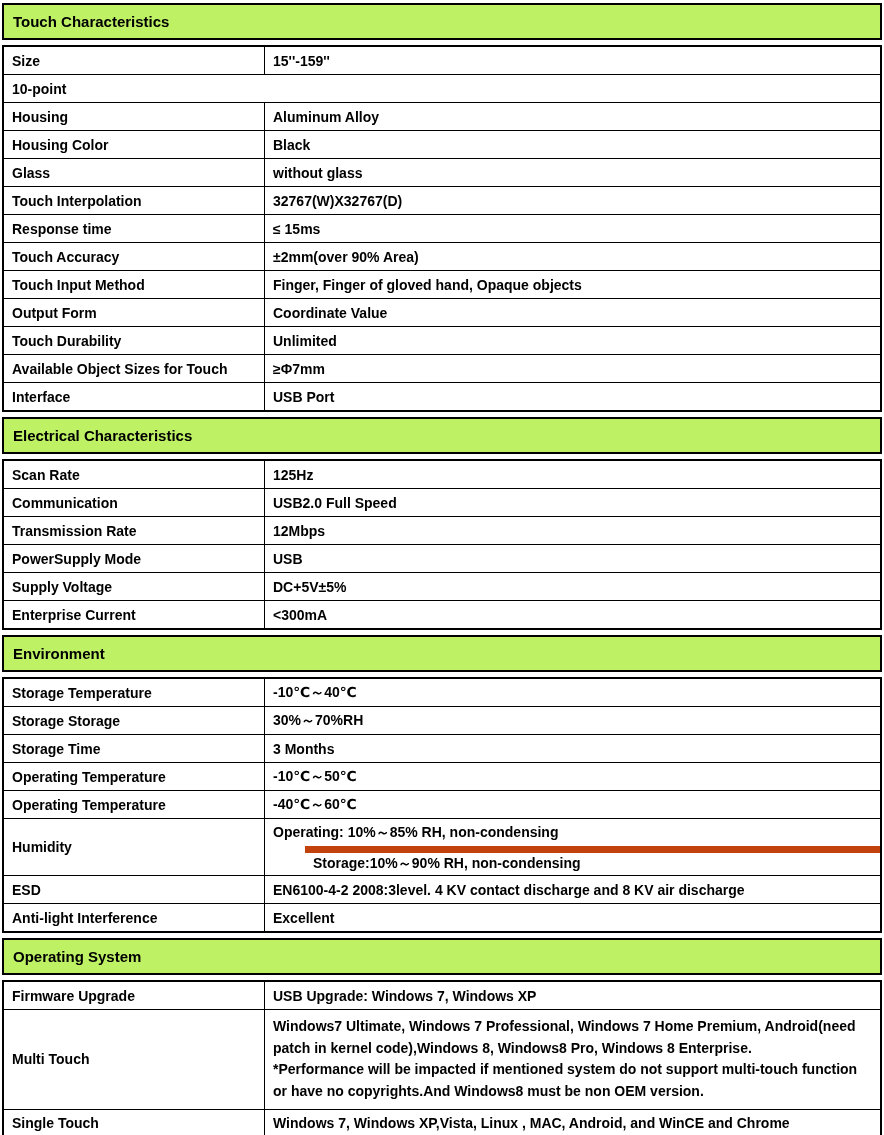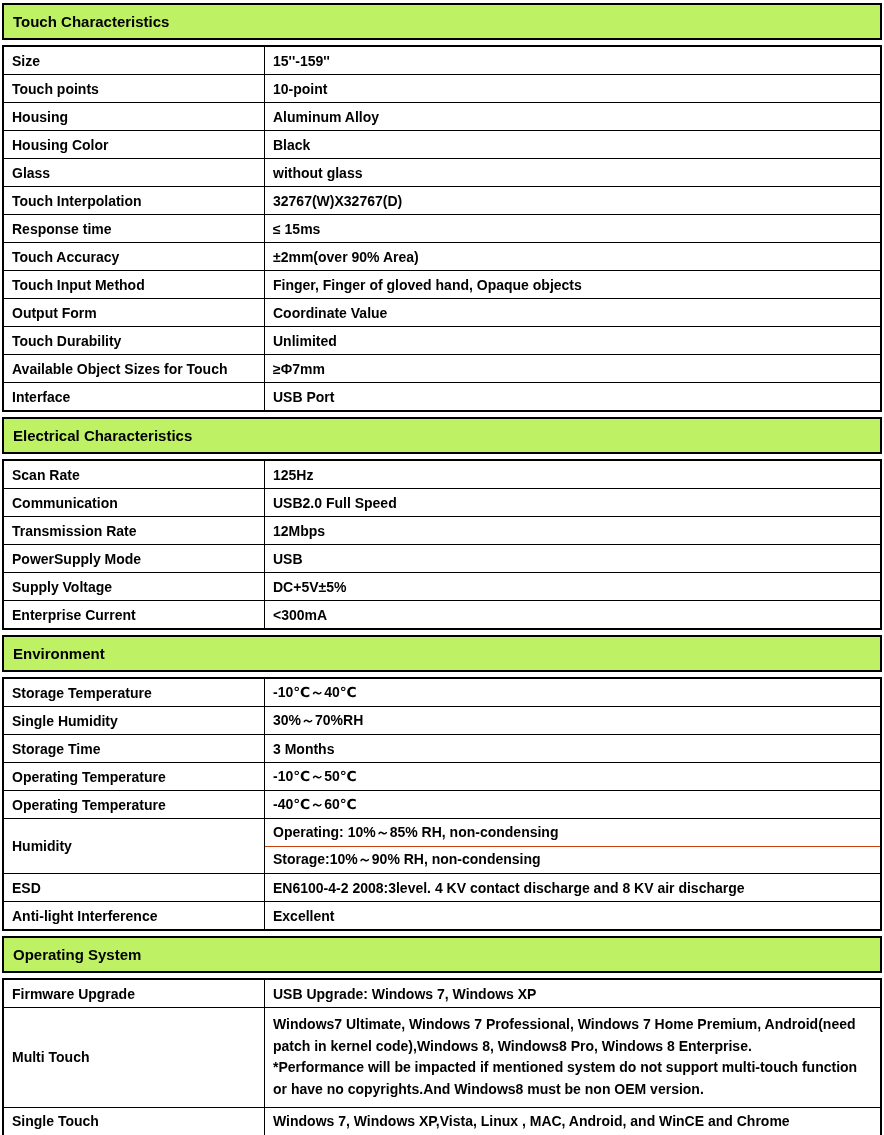--- a/index.html
+++ b/index.html
@@ -46,21 +46,21 @@
     flex-direction: column;
     align-items: stretch;
     padding: 0;
   }
   .subcell {
     display: flex;
     align-items: center;
     min-height: 27px;
     padding: 2px 8px;
   }
-  .subcell + .subcell { border-top: 1px solid #c2410c; }
+  .subcell + .subcell { border-top: 7px solid #c2410c; margin-left: 40px; }
   .preline {
     white-space: pre-line;
     align-items: flex-start;
     padding-top: 6px;
     padding-bottom: 6px;
     line-height: 1.55;
   }
 </style>
 </head>
 <body>
@@ -68,21 +68,20 @@
 <div class="page">
   <div>
       <div class="section">
         <div class="section-header">Touch Characteristics</div>
         <div class="rows">
           <div class="row">
             <div class="cell label">Size</div>
             <div class="cell value">15''-159''</div>
           </div>
           <div class="row">
-            <div class="cell label">Touch points</div>
             <div class="cell value">10-point</div>
           </div>
           <div class="row">
             <div class="cell label">Housing</div>
             <div class="cell value">Aluminum Alloy</div>
           </div>
           <div class="row">
             <div class="cell label">Housing Color</div>
             <div class="cell value">Black</div>
           </div>
@@ -154,21 +153,21 @@
         </div>
       </div>
       <div class="section">
         <div class="section-header">Environment</div>
         <div class="rows">
           <div class="row">
             <div class="cell label">Storage Temperature</div>
             <div class="cell value">-10℃～40℃</div>
           </div>
           <div class="row">
-            <div class="cell label">Single Humidity</div>
+            <div class="cell label">Storage Storage</div>
             <div class="cell value">30%～70%RH</div>
           </div>
           <div class="row">
             <div class="cell label">Storage Time</div>
             <div class="cell value">3 Months</div>
           </div>
           <div class="row">
             <div class="cell label">Operating Temperature</div>
             <div class="cell value">-10℃～50℃</div>
           </div>

